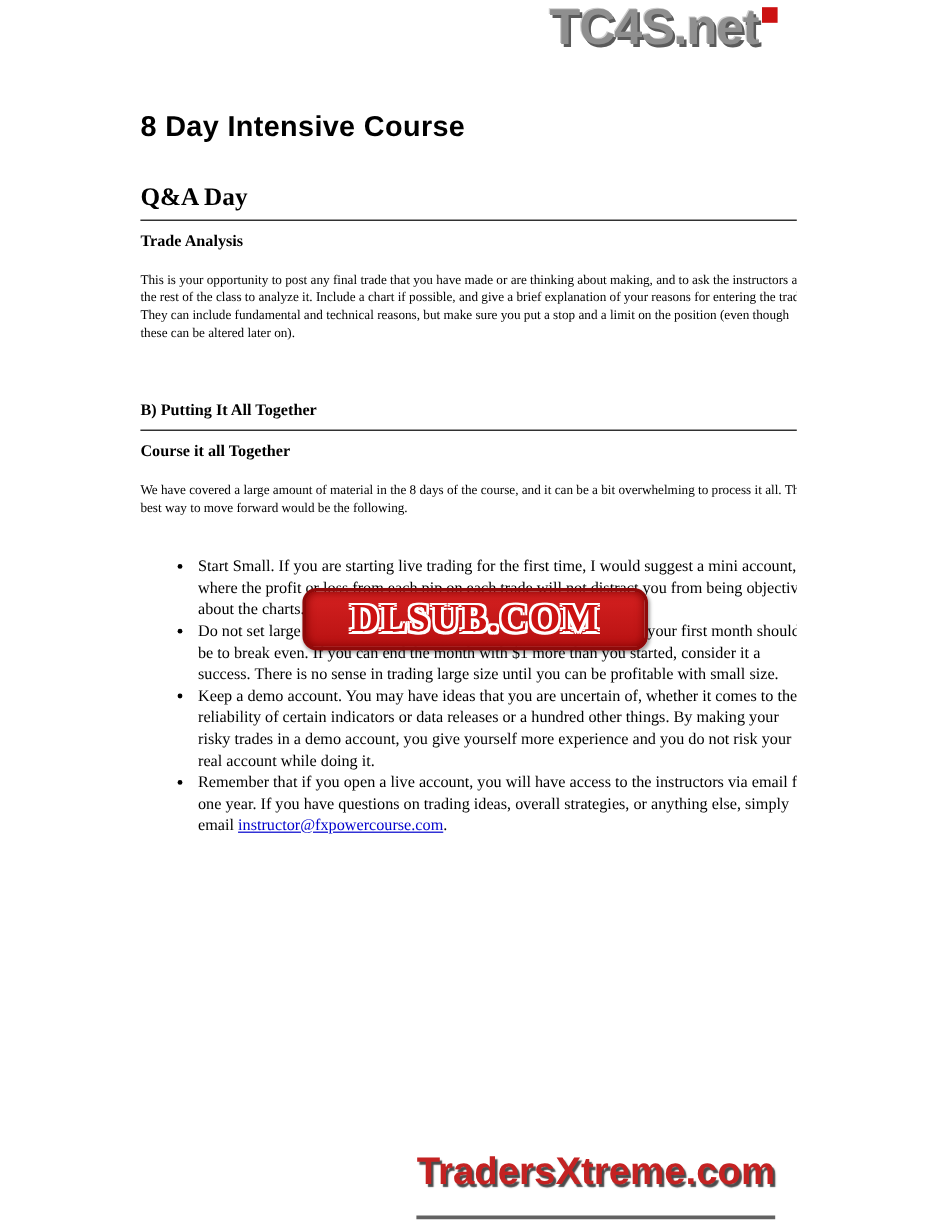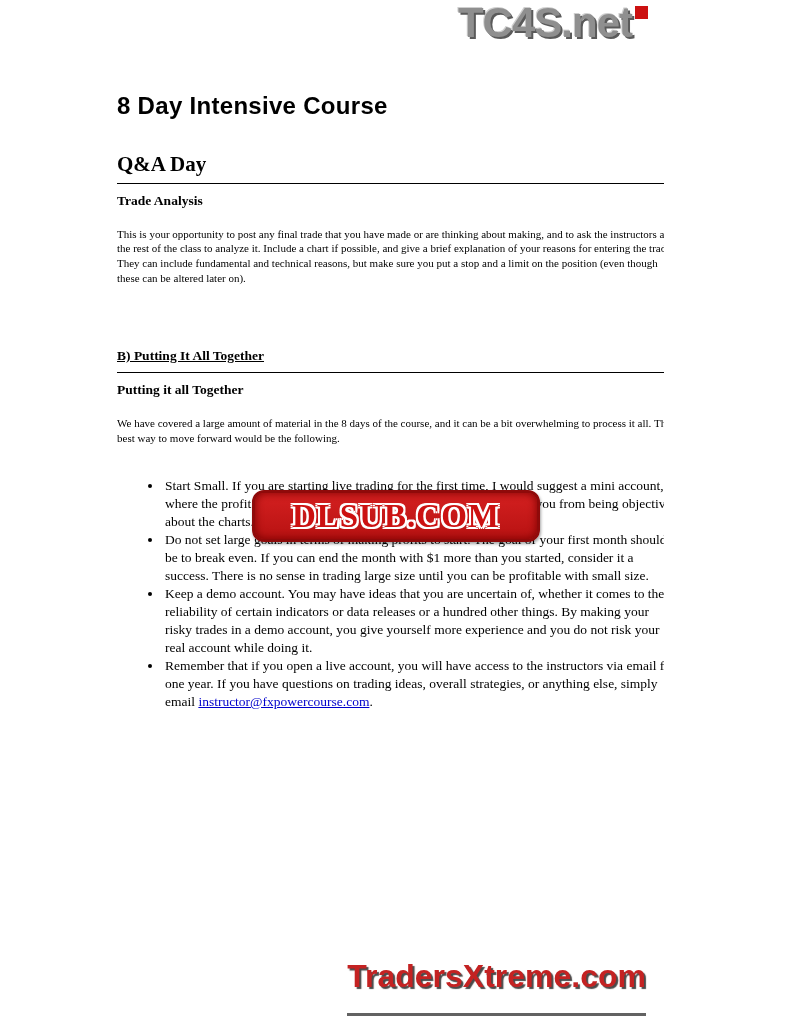--- a/index.html
+++ b/index.html
@@ -73,21 +73,21 @@
     font-size: 13.5px;
     font-weight: bold;
     margin: 8px 0 0 0;
     line-height: 1.33;
   }
   .body-text {
     font-size: 11px;
     line-height: 1.33;
     margin: 17px 0 0 0;
   }
-  .gap-before-b { margin-top: 62px; text-decoration: underline; }
+  .gap-before-b { margin-top: 48px; }
   ul.bullet-list {
     margin: 32px 0 0 0;
     padding: 0 0 0 46px;
     font-size: 13.5px;
     line-height: 1.33;
   }
   ul.bullet-list li { margin: 0; padding: 0 0 0 2px; }
   a.email-link { color: #0000cc; text-decoration: underline; }
 
   
@@ -148,21 +148,21 @@
 
     <div class="doc-title">8 Day Intensive Course</div>
     <div class="doc-subtitle">Q&amp;A Day</div>
 
     <hr class="sec-divider">
     <div class="sec-subheading">Trade Analysis</div>
     <p class="body-text">This is your opportunity to post any final trade that you have made or are thinking about making, and to ask the instructors and the rest of the class to analyze it. Include a chart if possible, and give a brief explanation of your reasons for entering the trade. They can include fundamental and technical reasons, but make sure you put a stop and a limit on the position (even though these can be altered later on).</p>
 
     <div class="sec-heading gap-before-b">B) Putting It All Together</div>
     <hr class="sec-divider">
-    <div class="sec-subheading">Putting it all Together</div>
+    <div class="sec-subheading">Course it all Together</div>
     <p class="body-text">We have covered a large amount of material in the 8 days of the course, and it can be a bit overwhelming to process it all. The best way to move forward would be the following.</p>
 
     <ul class="bullet-list">
       <li>Start Small. If you are starting live trading for the first time, I would suggest a mini account, where the profit or loss from each pip on each trade will not distract you from being objective about the charts.</li>
       <li>Do not set large goals in terms of making profits to start. The goal of your first month should be to break even. If you can end the month with $1 more than you started, consider it a success. There is no sense in trading large size until you can be profitable with small size.</li>
       <li>Keep a demo account. You may have ideas that you are uncertain of, whether it comes to the reliability of certain indicators or data releases or a hundred other things. By making your risky trades in a demo account, you give yourself more experience and you do not risk your real account while doing it.</li>
       <li>
         <span>Remember that if you open a live account, you will have access to the instructors via email for one year. If you have questions on trading ideas, overall strategies, or anything else, simply email </span><a class="email-link" href="#">instructor@fxpowercourse.com</a><span>.</span>
       </li>
     </ul>

